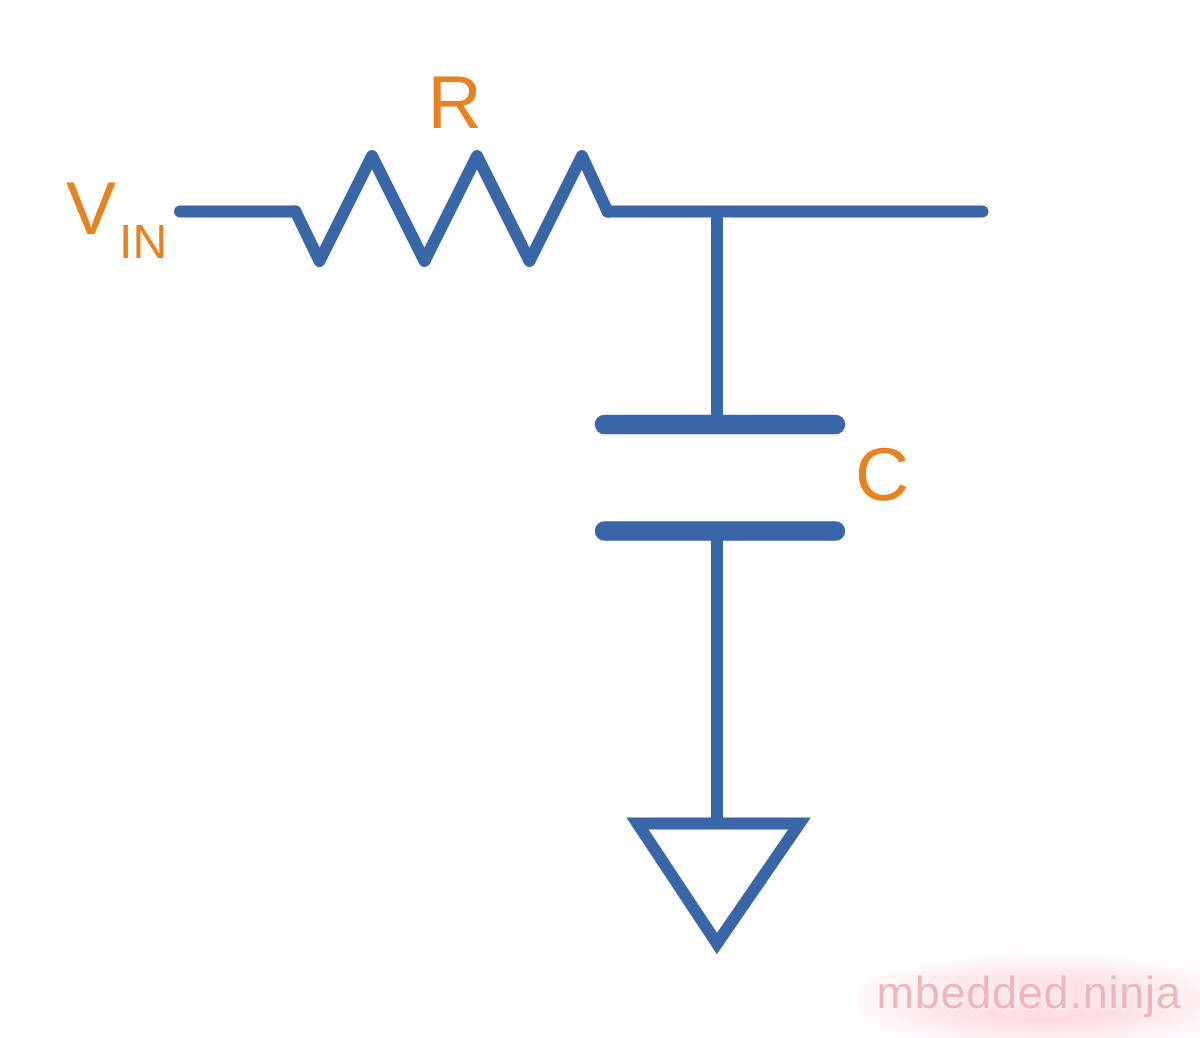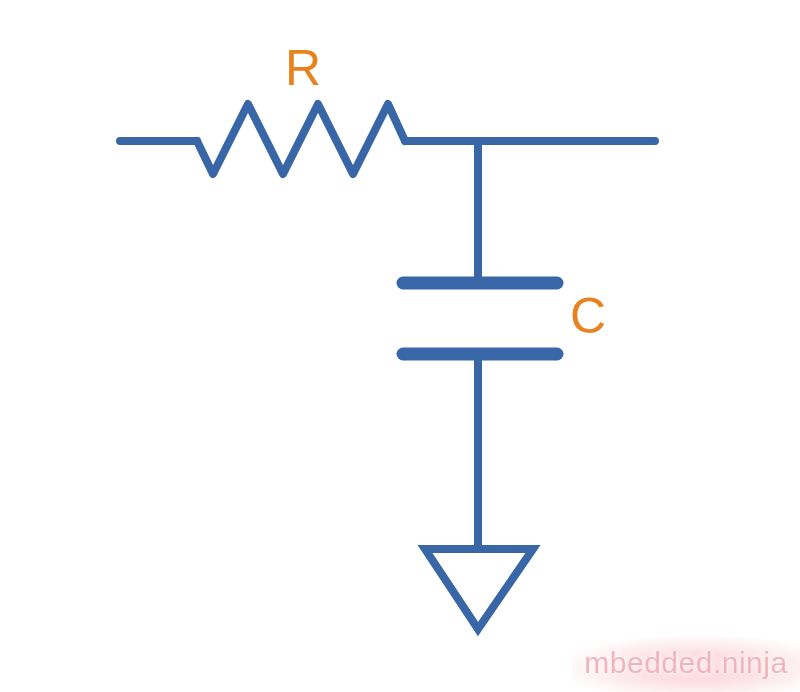--- a/index.html
+++ b/index.html
@@ -76,20 +76,23 @@
 
     <path d="M403 283 H557" stroke-width="13" stroke-linecap="round"></path>
 
     <path d="M403 354 H557" stroke-width="13" stroke-linecap="round"></path>
 
     <path d="M478 354 V549" stroke-width="8" stroke-linecap="butt"></path>
 
     <polygon points="425,549 533,549 478,629" stroke-width="8" stroke-linejoin="miter" fill="none"></polygon>
   </svg>
 
+  <div class="label label-vin">
+    <span>V</span><span class="sub">IN</span>
+  </div>
 
   <div class="label label-r">R</div>
 
 
   <div class="label label-c">C</div>
 
   <div class="watermark">
     <span>mbedded.ninja</span>
   </div>
 

